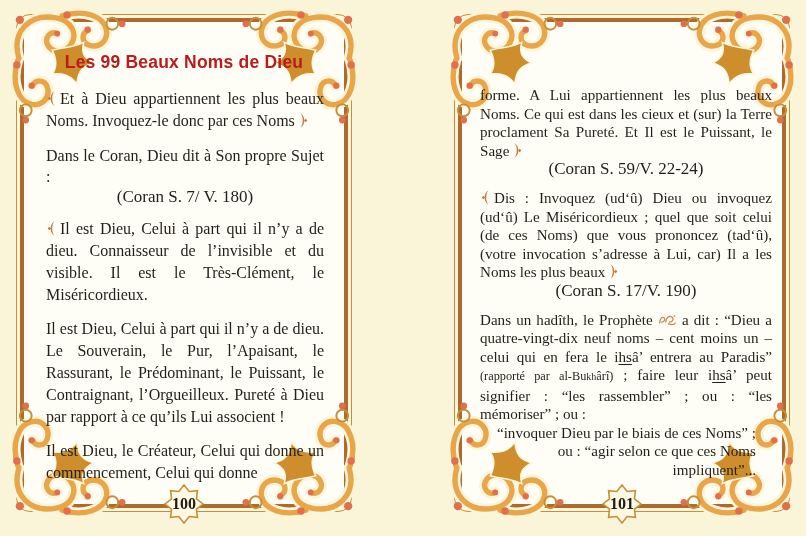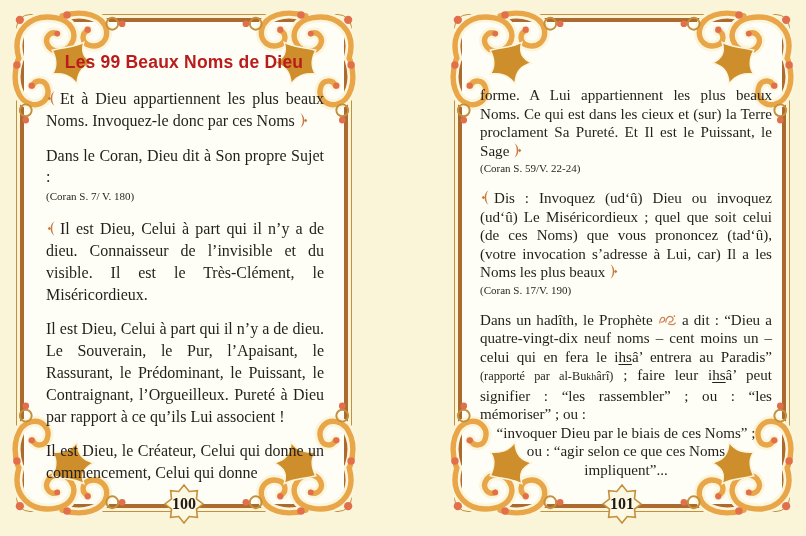--- a/index.html
+++ b/index.html
@@ -27,22 +27,22 @@
     font-family:"Liberation Sans", sans-serif;font-weight:bold;
     font-size:17.5px;color:#b91c1c;letter-spacing:.2px;
   }
 
   .text-column{position:absolute}
   .page.left  .text-column{left:38px;width:278px;top:82px;font-size:16px;line-height:21.8px}
   .page.right .text-column{left:34px;width:292px;top:80px;font-size:15.1px;line-height:18.5px}
 
   .para{margin:0}
   .para.body{text-align:justify}
-  .para.body-center{text-align:center;padding:0 16px}
-  .para.citation{text-align:left;font-size:11px;line-height:17px}
+  .para.body-center{text-align:right;padding:0 16px}
+  .para.citation{text-align:center;font-size:17px;line-height:17px}
   .page.left  .text-column .para.body:not(:first-child){margin-top:13px}
   .page.right .text-column .para.body:not(:first-child){margin-top:12px}
   .text-column .para.citation,
   .text-column .para.body-center{margin-top:0 !important}
 
   .run.underline{text-decoration:underline;text-underline-offset:2px;text-decoration-thickness:1px}
   .run.small{font-size:12.3px}
   .run.small-underline{font-size:10px;text-underline-offset:2px;text-decoration-thickness:1px}
 
   .qmark{display:inline-block;width:10px;height:17px;vertical-align:-3px}

